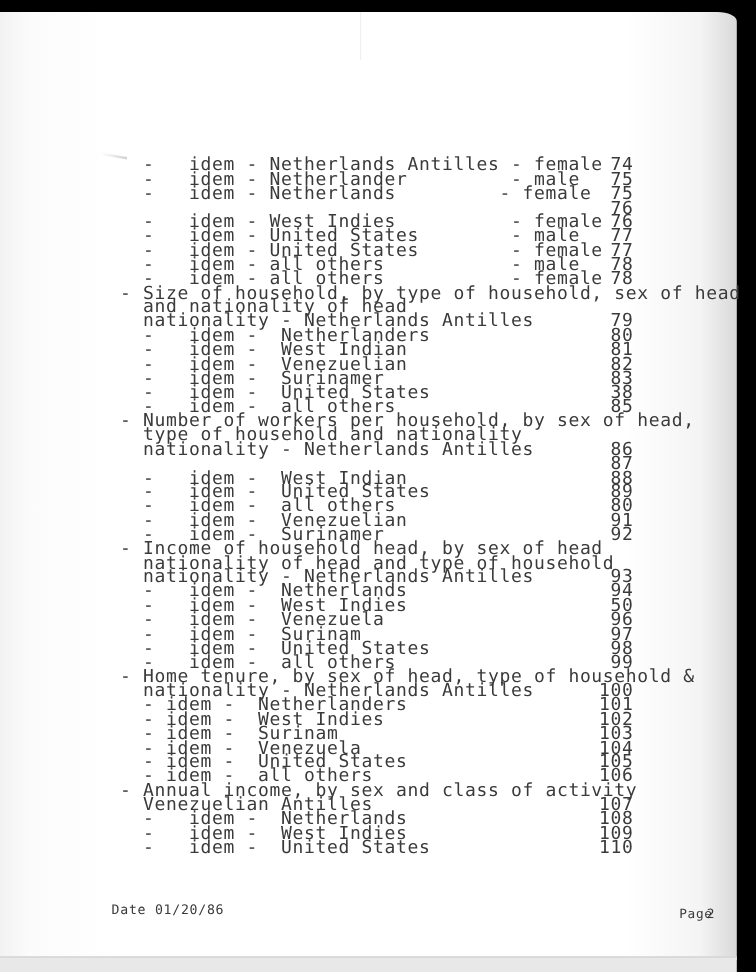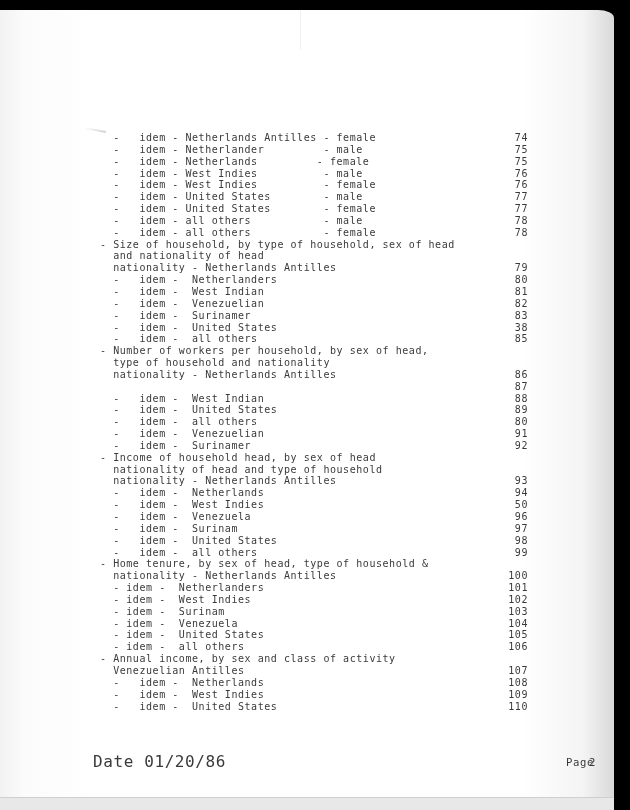--- a/index.html
+++ b/index.html
@@ -35,21 +35,21 @@
       height: 13px;
       background: #e8e8e8;
       border-top: 1px solid #cfcfcf;
     }
     .listing {
       position: absolute;
       left: 100px;
       top: 132px;
       width: 440px;
       font-family: "DejaVu Sans Mono", "Liberation Mono", monospace;
-      font-size: 10px;
+      font-size: 15px;
       line-height: 11.85px;
       color: #3a3a3a;
       letter-spacing: 0.55px;
     }
     .line {
       position: relative;
       height: 11.85px;
       white-space: pre;
     }
     .line .text {
@@ -61,21 +61,21 @@
       position: absolute;
       right: 12px;
       top: 0;
       text-align: right;
     }
     .footer-date {
       position: absolute;
       left: 93px;
       top: 752px;
       font-family: "DejaVu Sans Mono", "Liberation Mono", monospace;
-      font-size: 16px;
+      font-size: 11px;
       letter-spacing: 0.6px;
       color: #3a3a3a;
       white-space: pre;
     }
     .footer-page {
       position: absolute;
       left: 522px;
       top: 756px;
       font-family: "DejaVu Sans Mono", "Liberation Mono", monospace;
       font-size: 10.6px;
@@ -108,21 +108,21 @@
 <div class="scan">
   <div class="fold"></div>
 </div>
 <div class="bottom-strip"></div>
 <div class="pen-mark"></div>
 
 <div class="listing" id="listing">
     <div class="line"><span class="text">  -   idem - Netherlands Antilles - female</span><span class="pg">74</span></div>
     <div class="line"><span class="text">  -   idem - Netherlander         - male</span><span class="pg">75</span></div>
     <div class="line"><span class="text">  -   idem - Netherlands         - female</span><span class="pg">75</span></div>
-    <div class="line"><span class="text">  -   idem - West Indies          - male</span><span class="pg">76</span></div>
+    <div class="line"><span class="pg">76</span></div>
     <div class="line"><span class="text">  -   idem - West Indies          - female</span><span class="pg">76</span></div>
     <div class="line"><span class="text">  -   idem - United States        - male</span><span class="pg">77</span></div>
     <div class="line"><span class="text">  -   idem - United States        - female</span><span class="pg">77</span></div>
     <div class="line"><span class="text">  -   idem - all others           - male</span><span class="pg">78</span></div>
     <div class="line"><span class="text">  -   idem - all others           - female</span><span class="pg">78</span></div>
     <div class="line"><span class="text">- Size of household, by type of household, sex of head</span><span class="pg"></span></div>
     <div class="line"><span class="text">  and nationality of head</span><span class="pg"></span></div>
     <div class="line"><span class="text">  nationality - Netherlands Antilles</span><span class="pg">79</span></div>
     <div class="line"><span class="text">  -   idem -  Netherlanders</span><span class="pg">80</span></div>
     <div class="line"><span class="text">  -   idem -  West Indian</span><span class="pg">81</span></div>

